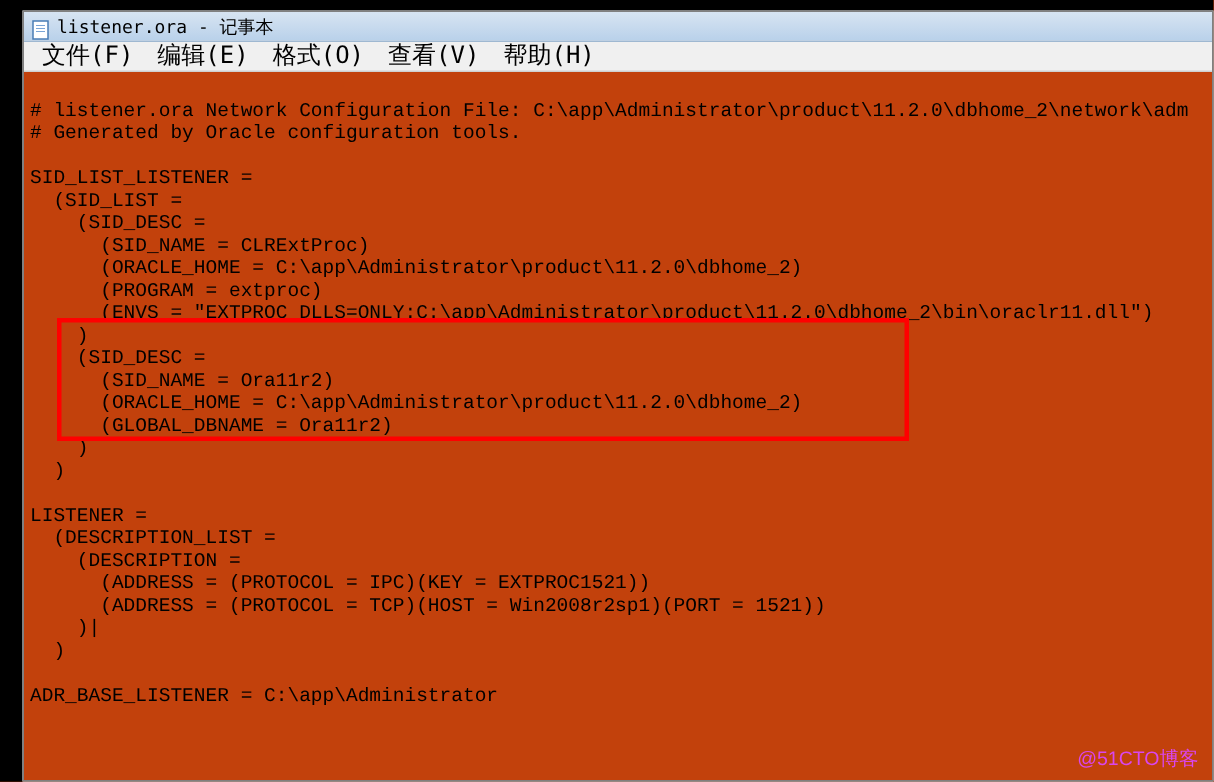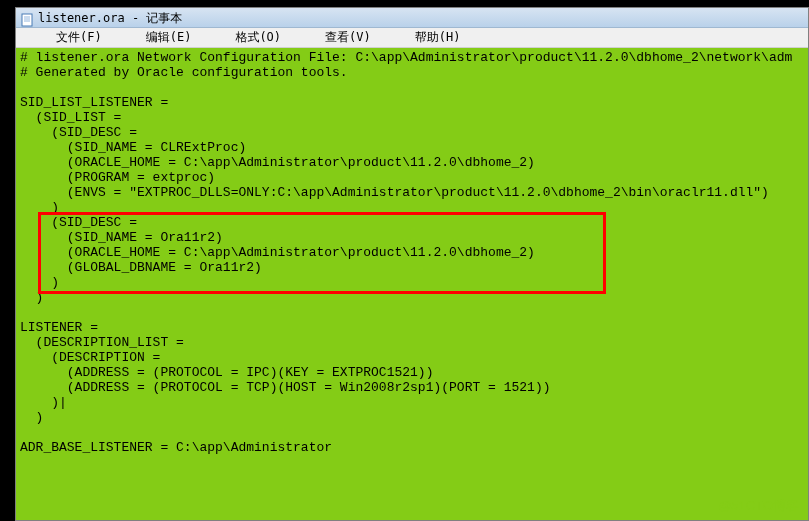--- a/index.html
+++ b/index.html
@@ -56,27 +56,26 @@
     .menubar {
       background: #f0f0f0;
       border-bottom: 1px solid #d0d0d0;
       height: 20px;
       display: flex;
       align-items: center;
       padding: 0 4px;
     }
     .menu-item {
       padding: 2px 8px;
-      font-size: 12px;
+      font-size: 16px;
       cursor: pointer;
-      margin-left: 28px;
     }
     .content {
-      background: #84cc16;
-      padding: 2px 4px;
+      background: #c2410c;
+      padding: 18px 4px;
       font-family: "Courier New", monospace;
       font-size: 13px;
       line-height: 15px;
       color: #000;
       white-space: pre;
       position: relative;
       height: calc(100% - 40px);
       overflow: hidden;
     }
     .highlight-box {
@@ -85,21 +84,21 @@
       top: 164px;
       width: 568px;
       height: 82px;
       border: 3px solid #ff0000;
       pointer-events: none;
     }
     .watermark {
       position: absolute;
       right: 10px;
       bottom: 6px;
-      color: #84cc16;
+      color: #d946ef;
       font-size: 13px;
       font-family: sans-serif;
     }
   </style>
 </head>
 <body>
 
 <div class="left-strip"></div>
 
 <div class="window">

